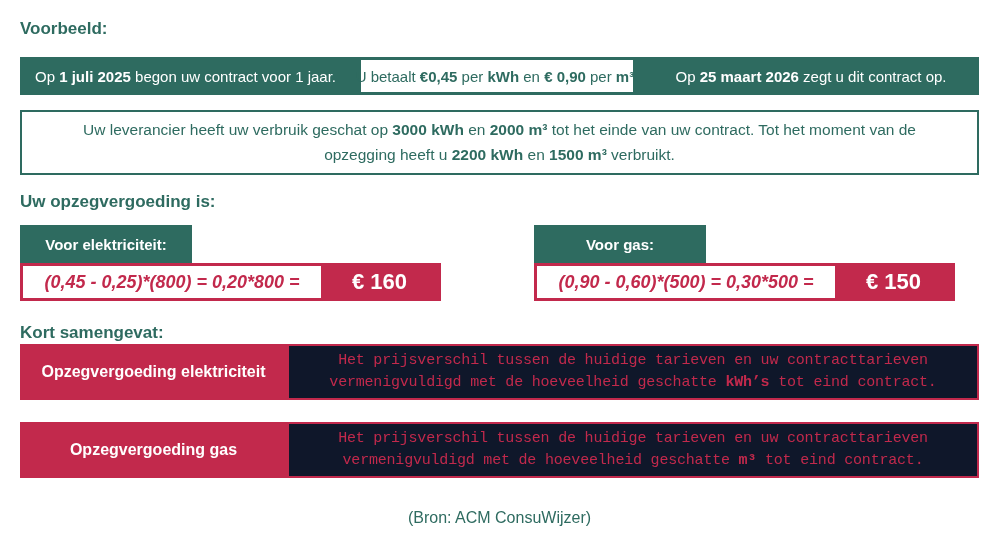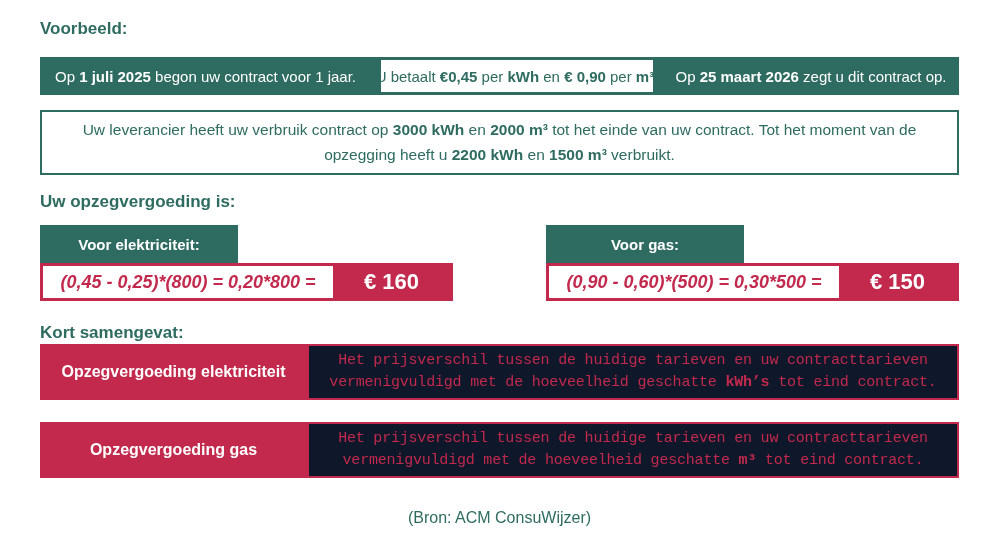--- a/index.html
+++ b/index.html
@@ -8,21 +8,21 @@
     --white:#ffffff;
   }
   *{ box-sizing:border-box; }
   html,body{ margin:0; padding:0; }
   body{
     width:999px; height:551px; overflow:hidden;
     background:var(--white);
     font-family:"Liberation Sans", sans-serif;
     color:var(--teal);
   }
-  .page{ padding:0 40px; }
+  .page{ padding:0 20px; }
 
   .heading{
     font-size:17px; font-weight:bold; line-height:22px; color:var(--teal);
   }
   .h-voorbeeld{ padding-top:18px; }
   .h-fee{ margin-top:16px; }
   .h-summary{ margin-top:21px; }
 
   
   .bar{
@@ -40,21 +40,21 @@
     margin-top:15px; height:65px; border:2px solid var(--teal);
     display:flex; align-items:center; justify-content:center;
     text-align:center; font-size:15.5px; line-height:1.55; color:var(--teal);
     padding:0 10px;
   }
 
   
   .calc-row{ margin-top:12px; display:flex; gap:93px; }
   .calc-col{ width:421px; }
   .calc-label{
-    width:198px; height:38px; background:var(--teal); color:#fff;
+    width:172px; height:38px; background:var(--teal); color:#fff;
     font-weight:bold; font-size:15px;
     display:flex; align-items:center; justify-content:center;
   }
   .calc-box{
     height:38px; border:3px solid var(--crimson); background:#fff;
     display:flex; align-items:stretch;
   }
   .calc-formula{
     flex:1; display:flex; align-items:center; justify-content:center;
     color:var(--crimson); font-style:italic; font-weight:700; font-size:18px;
@@ -107,21 +107,21 @@
       </div>
     <div class="bar-seg s3">
         <span>
       <span>Op </span><b>25 maart 2026</b><span> zegt u dit contract op.</span>
     </span>
       </div>
   </div>
 
   <div class="usage-box">
       <span>
-    <span>Uw leverancier heeft uw verbruik contract op </span><b>3000 kWh</b><span> en </span><b>2000 m³</b><span> tot het einde van uw contract. Tot het moment van de</span><br>
+    <span>Uw leverancier heeft uw verbruik geschat op </span><b>3000 kWh</b><span> en </span><b>2000 m³</b><span> tot het einde van uw contract. Tot het moment van de</span><br>
     <span>opzegging heeft u </span><b>2200 kWh</b><span> en </span><b>1500 m³</b><span> verbruikt.</span>
   </span>
     </div>
 
   <div class="heading h-fee">Uw opzegvergoeding is:</div>
 
   <div class="calc-row">
     <div class="calc-col">
       <div class="calc-label">Voor elektriciteit:</div>
       <div class="calc-box">

